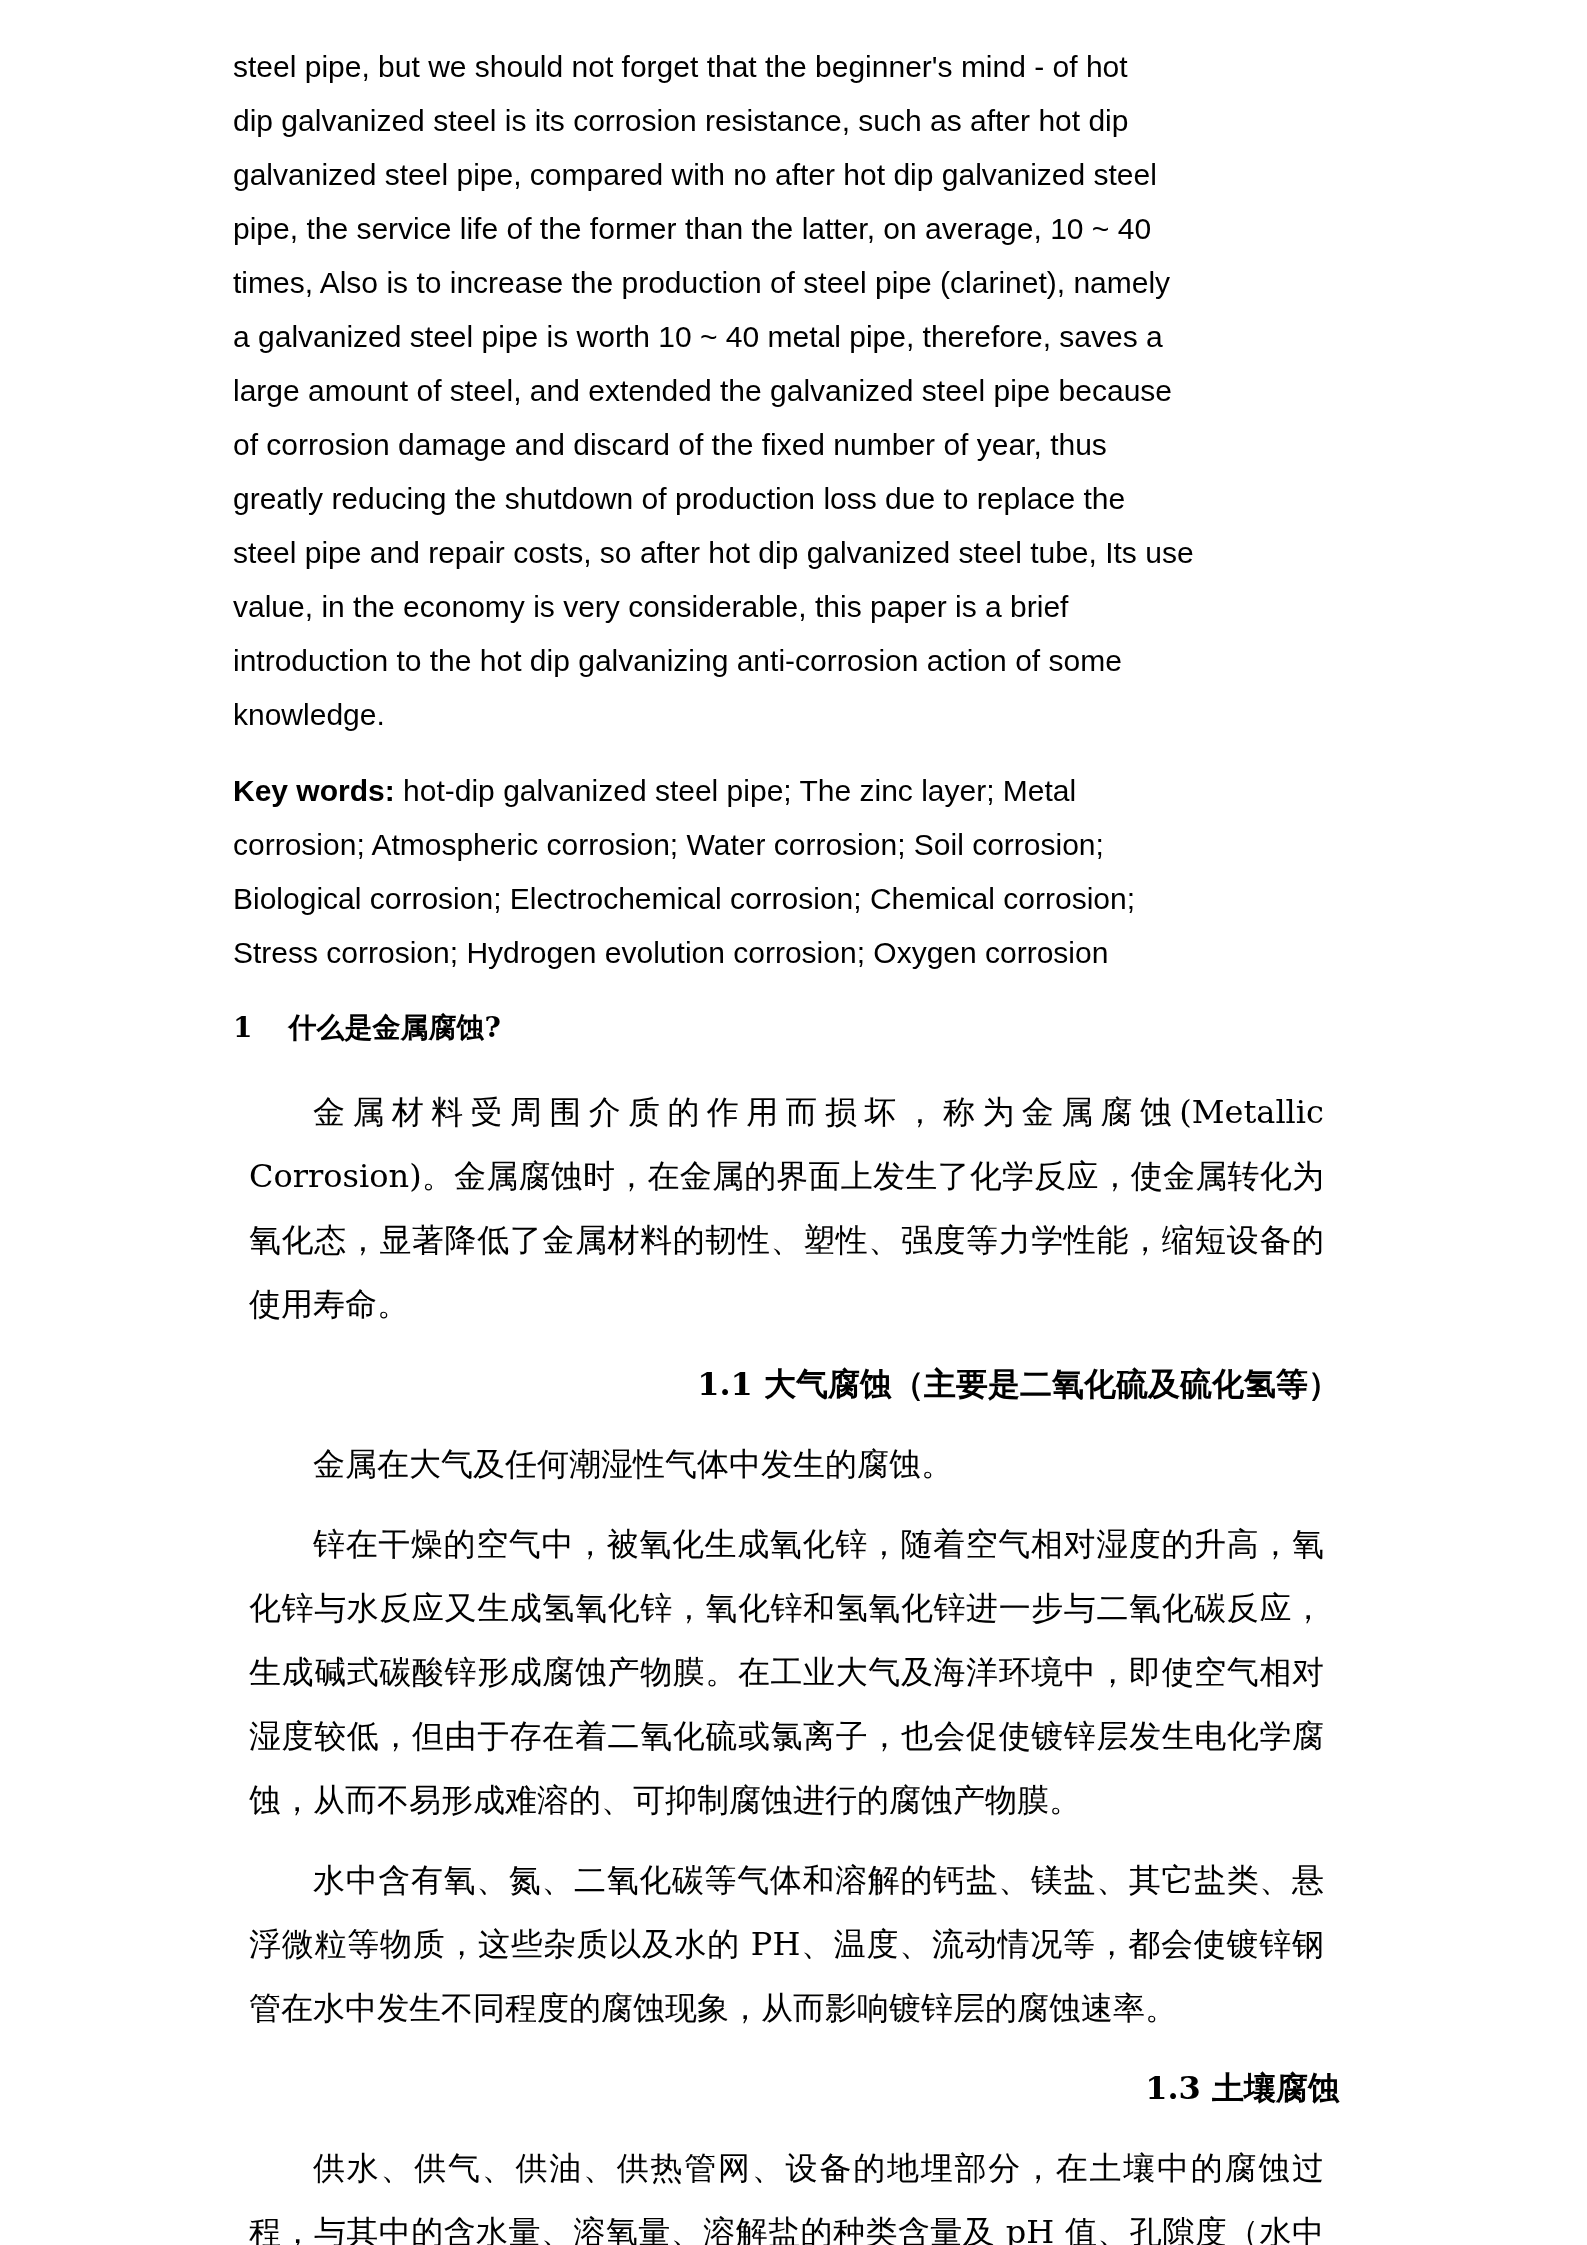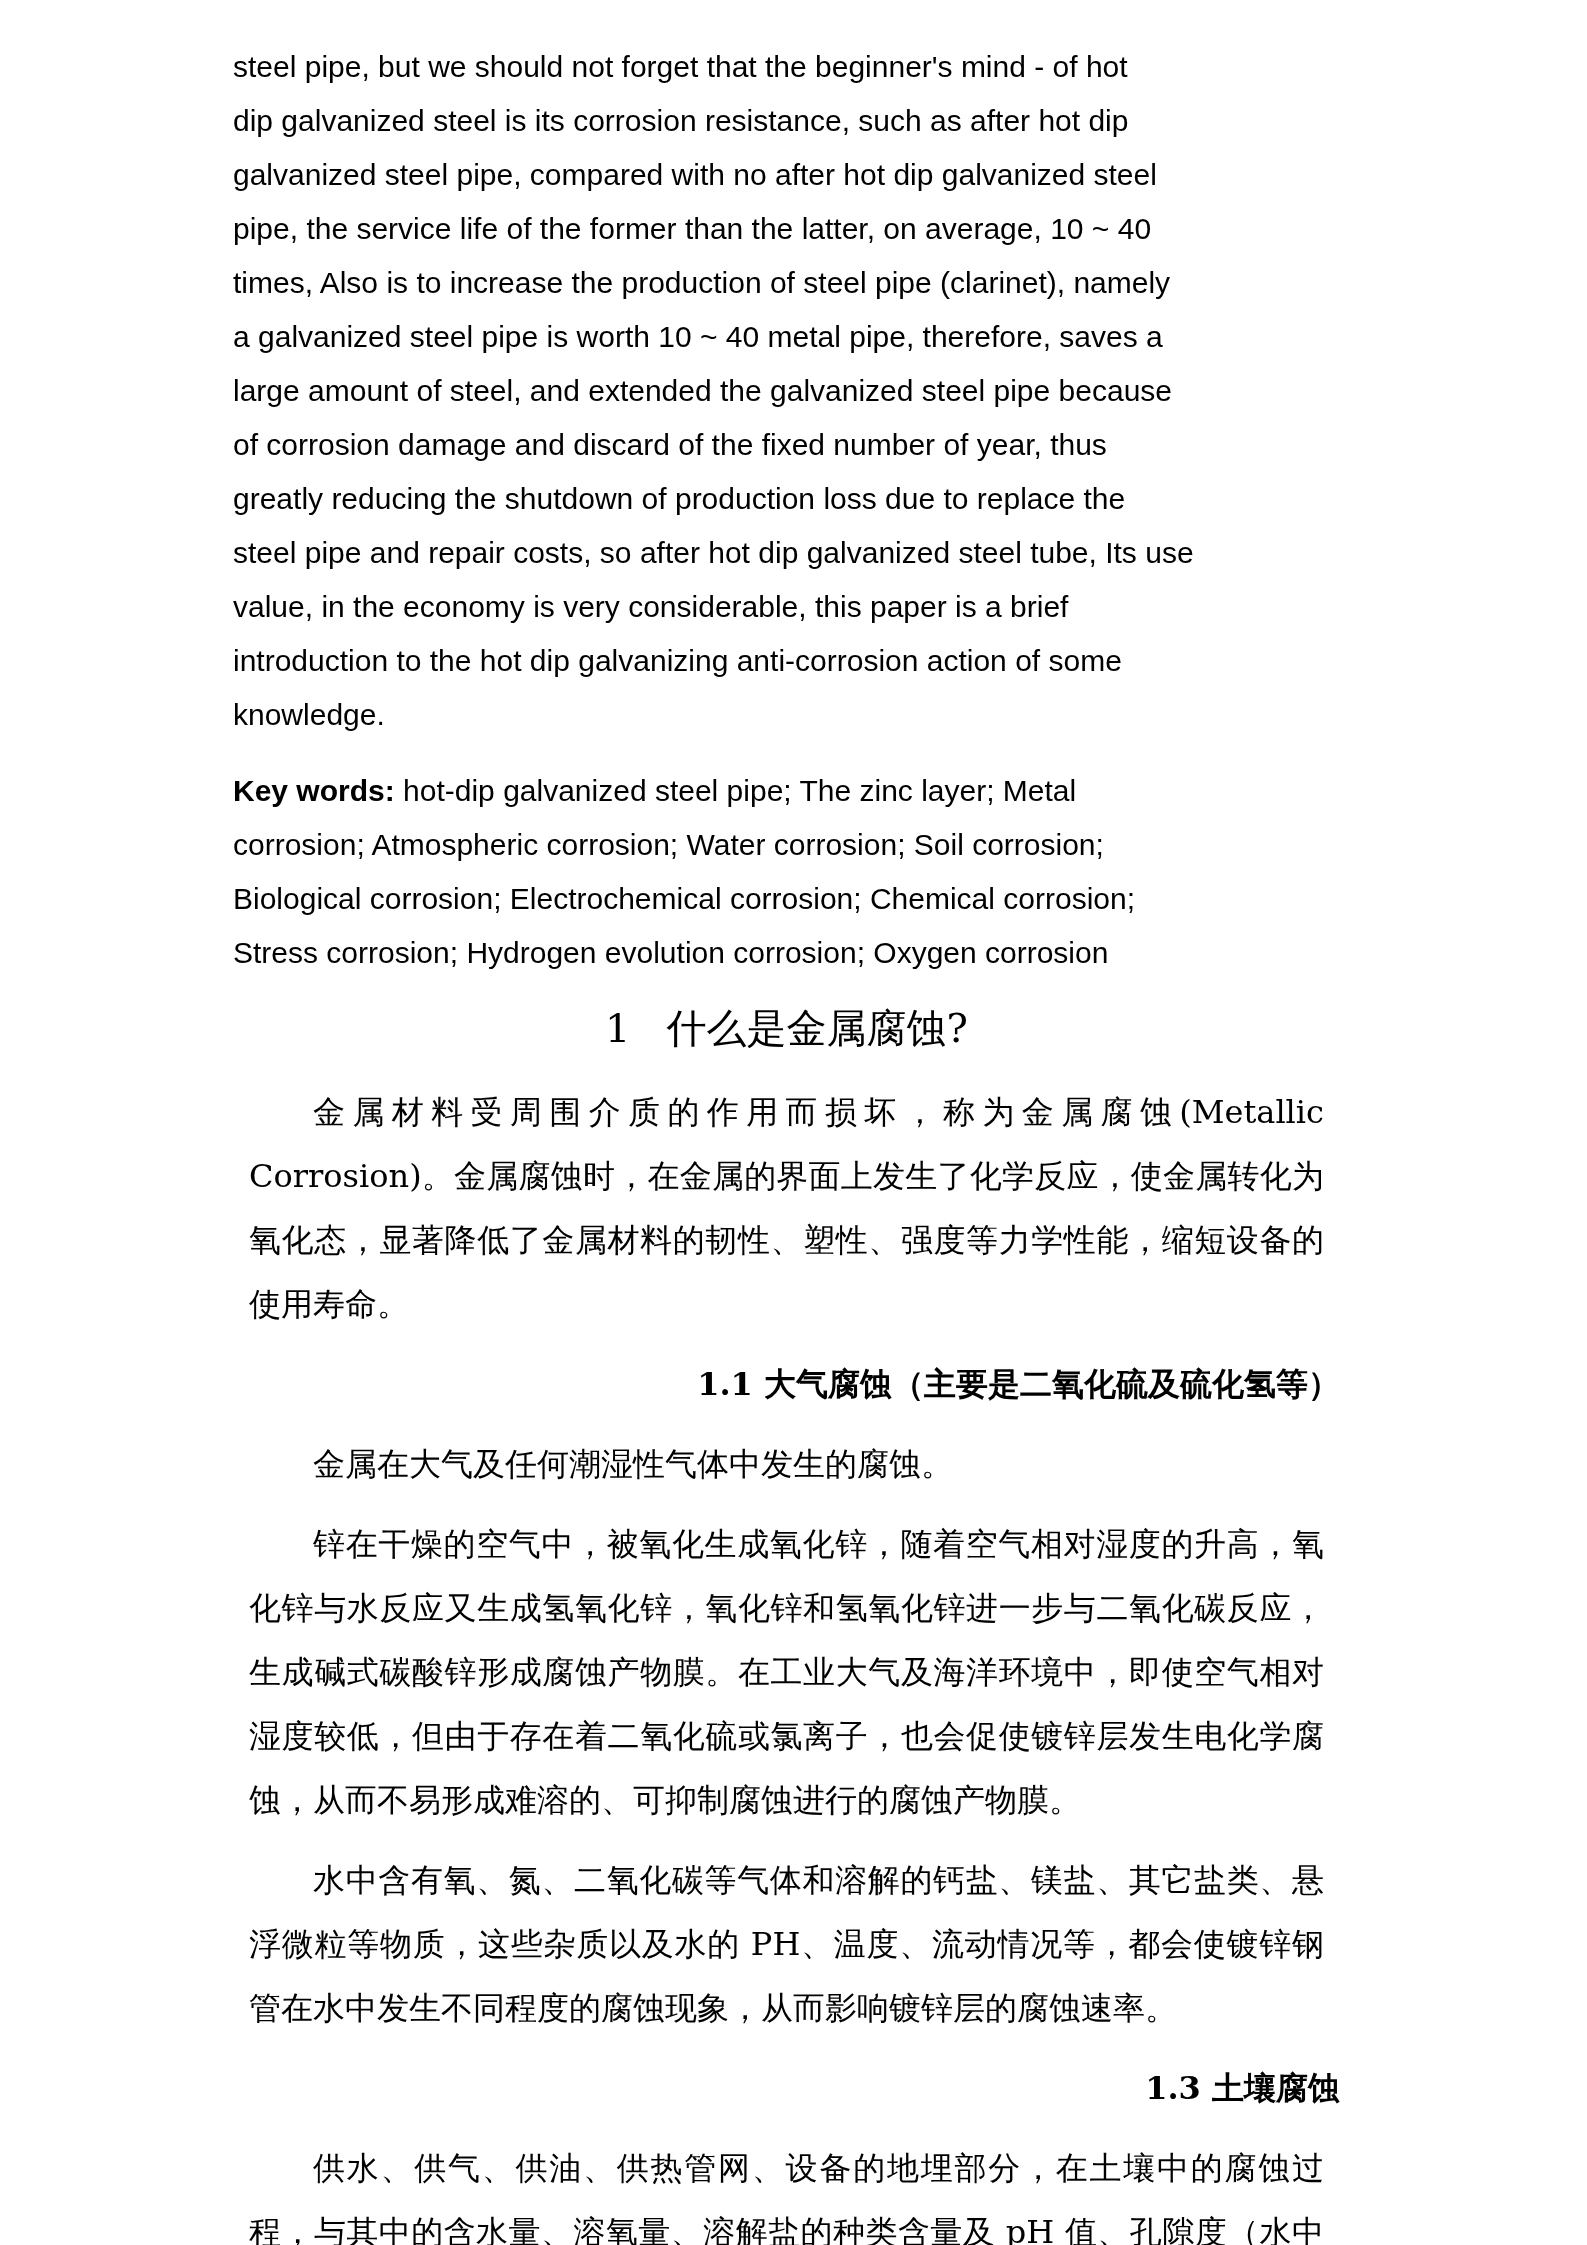--- a/index.html
+++ b/index.html
@@ -47,24 +47,24 @@
     font-size: 32px;
     line-height: 64px;
     color: #000;
     margin: 16px;
     text-align: justify;
   }
   .indent {
     text-indent: 2em;
   }
   .h-main {
-    font-size: 40px;
+    font-size: 28px;
     line-height: 68px;
-    font-weight: normal;
-    text-align: center;
+    font-weight: bold;
+    text-align: left;
     margin: 14px 0 18px 0;
   }
   .h-main .h-title {
     margin-left: 36px;
   }
   .h-sub {
     font-weight: bold;
     text-align: right;
     margin: 0;
   }

